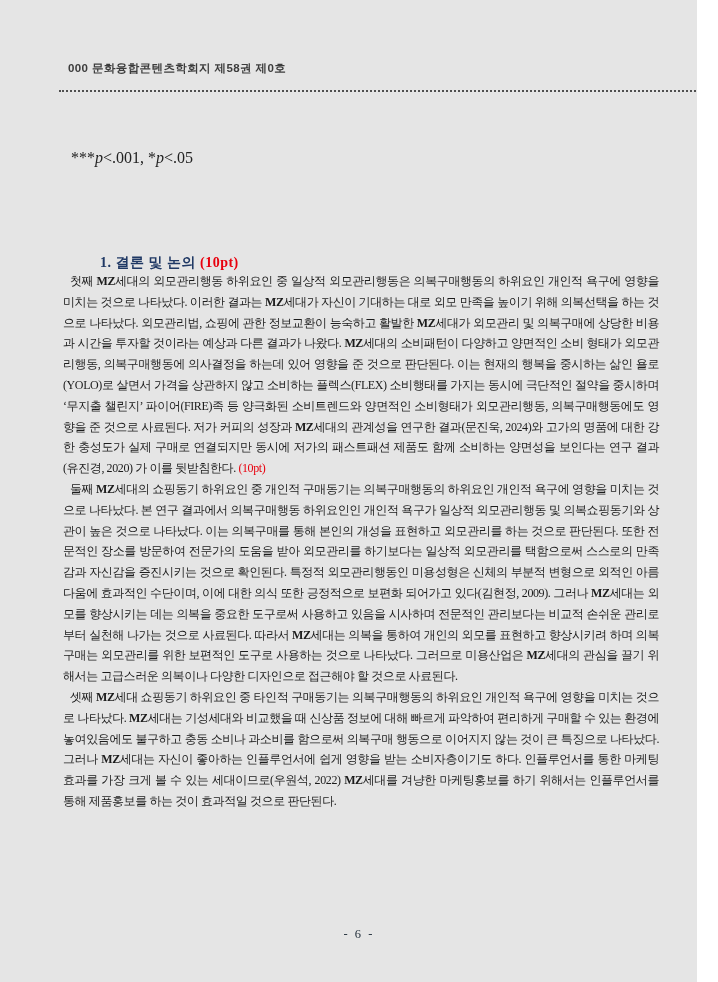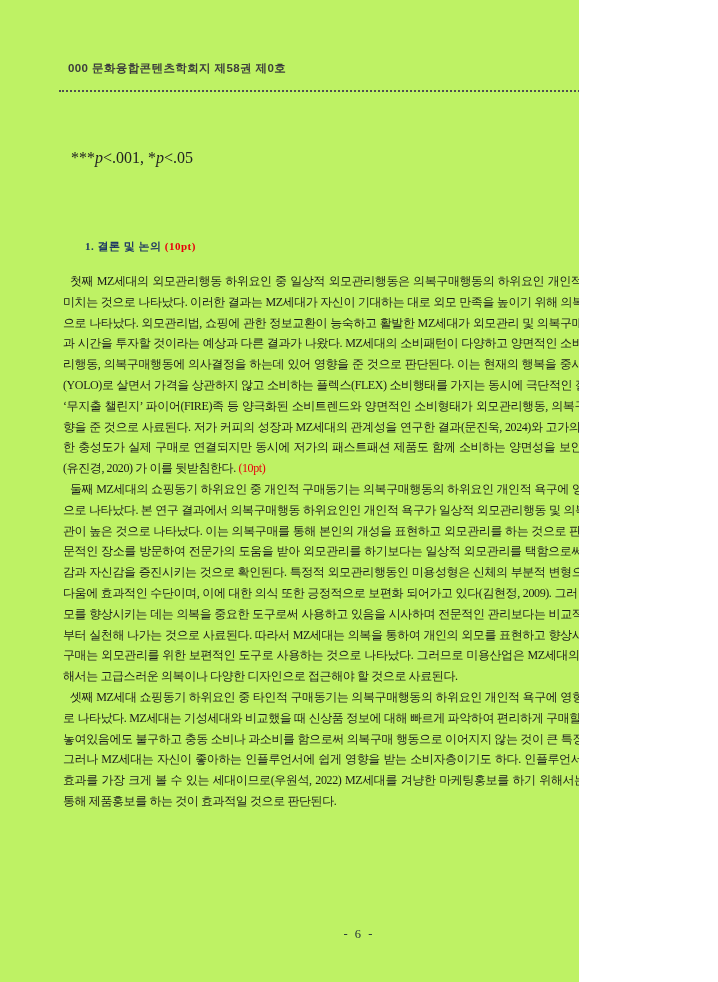--- a/index.html
+++ b/index.html
@@ -1,20 +1,20 @@
 <!DOCTYPE html>
 <html lang="ko"><head>
 <meta charset="utf-8">
 <style>
   html, body { margin: 0; padding: 0; background: #ffffff; }
   .page {
     position: relative;
-    width: 579px;
+    width: 697px;
     height: 982px;
-    background: #bef264;
+    background: #e5e5e5;
     font-family: "Liberation Serif", "DejaVu Serif", serif;
     color: #1b1b1b;
     overflow: hidden;
   }
   .journal-header {
     position: absolute;
     left: 68px; top: 61px;
     font-family: "Liberation Sans", "DejaVu Sans", sans-serif;
     font-size: 11.5px;
     font-weight: 600;
@@ -38,42 +38,42 @@
     position: absolute;
     left: 71px; top: 182px;
     margin: 0;
     font-size: 19px;
     font-weight: bold;
     letter-spacing: 0.5px;
   }
   .subsection-title {
     position: absolute;
     left: 84px; top: 238px;
-    margin: 1px;
-    font-size: 11px;
+    margin: 16px;
+    font-size: 14px;
     font-weight: bold;
     letter-spacing: 0.5px;
   }
   .navy { color: #1f3864; }
   .red  { color: #e8000d; }
   .body-text {
     position: absolute;
     left: 63px; top: 271px;
     width: 596px;
     font-size: 12px;
     line-height: 20.8px;
     letter-spacing: -0.4px;
     text-align: justify;
     color: #1b1b1b;
   }
   .body-text p {
     margin: 0;
     text-indent: 7px;
   }
-  .body-text b { font-weight: normal; }
+  .body-text b { font-weight: bold; }
   .page-number {
     position: absolute;
     left: 0; top: 927px;
     width: 718px;
     text-align: center;
     font-size: 12.5px;
     color: #24303c;
     letter-spacing: 2px;
   }
 </style>

